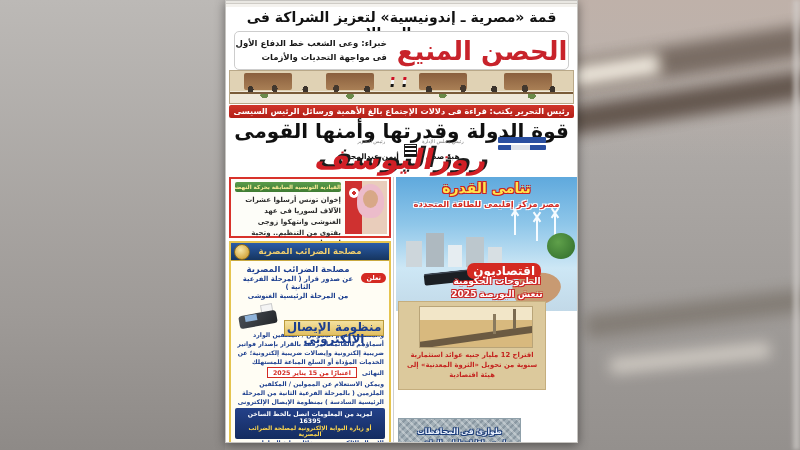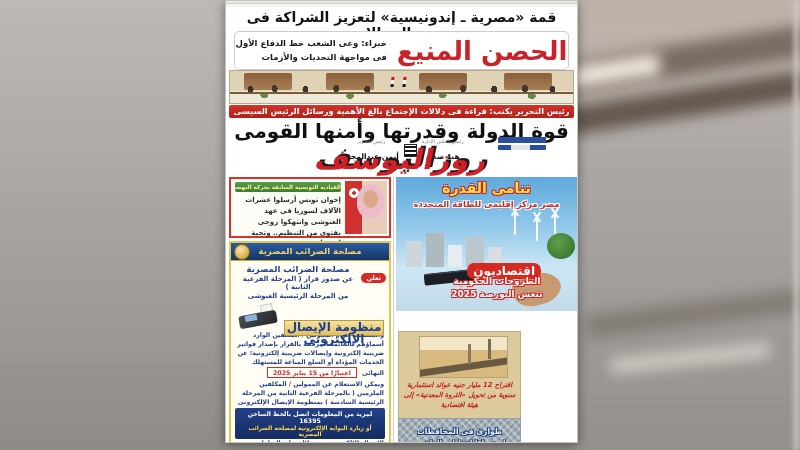--- a/index.html
+++ b/index.html
@@ -170,22 +170,22 @@
   .tablet { position:absolute; left:28px; top:92px; width:92px; height:10px; border-radius:2px;
     background:#1b1f24; transform:rotate(-6deg); border-top:2px solid #3b4450; }
   .hand { position:absolute; right:16px; top:96px; width:48px; height:32px;
     background:#c89a72; border-radius:40% 60% 50% 50%; transform:rotate(-16deg); }
   .e-badge { position:absolute; right:36px; top:86px; background:#d42a22; color:#fff;
     font-size:12px; font-weight:700; padding:1px 6px; border-radius:7px; }
   .e-caption { position:absolute; right:14px; top:98px; width:132px; text-align:center;
     font-size:9px; font-weight:900; color:#fff; line-height:1.45;
     text-shadow:-1px -1px 0 #c22,1px -1px 0 #c22,-1px 1px 0 #c22,1px 1px 0 #c22; }
 
-  .minerals { position:absolute; top:330px; left:172px; width:123px; height:89px;
-    background:#dcc99c; border:1px solid #c5ae7e; box-sizing:border-box;font-style:italic; }
+  .minerals { position:absolute; top:300px; left:172px; width:148px; height:89px;
+    background:#dcc99c; border:1px solid #c5ae7e; box-sizing:border-box; }
   .min-img { margin:4px 12px 0 20px; height:40px; position:relative; overflow:hidden;
     border:1px solid #b9a478; background:linear-gradient(180deg,#f2e6c8 0 32%,#d8b97e 32% 100%); }
   .min-img::before { content:""; position:absolute; left:-10%; bottom:7px; width:130%; height:7px;
     background:#6b5a42; transform:rotate(-8deg); }
   .min-img::after { content:""; position:absolute; right:16px; top:2px; width:3px; height:20px;
     background:#7a6a50; box-shadow:-20px 5px 0 #8a7a5e; }
   .min-caption { margin-top:3px; text-align:center; color:#c4231f; font-size:6.8px;
     font-weight:800; line-height:1.45; padding:0 4px; }
 
   .weather { position:absolute; top:405px; left:172px; width:123px; height:38px; overflow:hidden;

